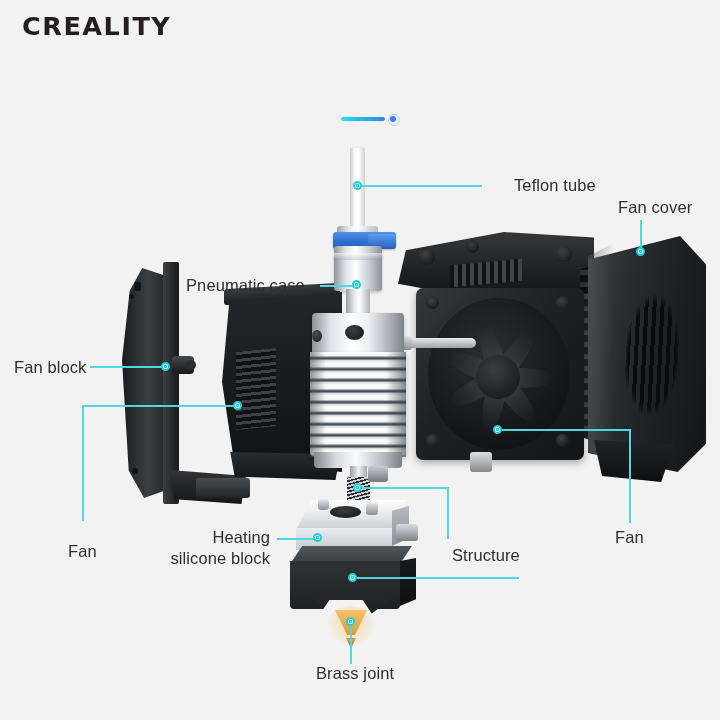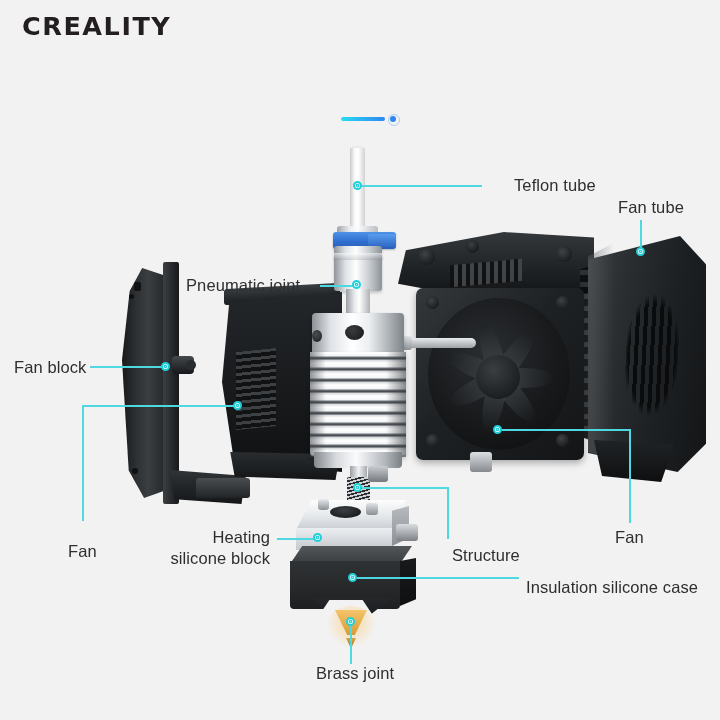--- a/index.html
+++ b/index.html
@@ -361,25 +361,25 @@
   <div class="part" id="sil-notch"></div>
 
   <div class="part" id="noz-glow"></div>
   <div class="part" id="noz"></div>
   <div class="part" id="noz-tip"></div>
 
   <div class="cdot" style="left:353px;top:181px;"></div>
   <div class="cl h" style="left:362px;top:185px;width:120px;"></div>
   <div class="lbl" style="left:514px;top:176px;">Teflon tube</div>
 
-  <div class="lbl" style="left:618px;top:198px;">Fan tube</div>
+  <div class="lbl" style="left:618px;top:198px;">Fan cover</div>
   <div class="cl v" style="left:640px;top:220px;height:30px;"></div>
   <div class="cdot" style="left:636px;top:247px;"></div>
 
-  <div class="lbl" style="left:186px;top:276px;">Pneumatic joint</div>
+  <div class="lbl" style="left:186px;top:276px;">Pneumatic case</div>
   <div class="cl h" style="left:320px;top:285px;width:35px;"></div>
   <div class="cdot" style="left:352px;top:280px;"></div>
 
   <div class="lbl" style="left:14px;top:358px;">Fan block</div>
   <div class="cl h" style="left:90px;top:366px;width:72px;"></div>
   <div class="cdot" style="left:161px;top:362px;"></div>
 
   <div class="cdot" style="left:233px;top:401px;"></div>
   <div class="cl h" style="left:82px;top:405px;width:152px;"></div>
   <div class="cl v" style="left:82px;top:405px;height:116px;"></div>
@@ -397,19 +397,18 @@
   <div class="cl v" style="left:447px;top:487px;height:52px;"></div>
   <div class="lbl" style="left:452px;top:546px;">Structure</div>
 
   <div class="cdot" style="left:493px;top:425px;"></div>
   <div class="cl h" style="left:502px;top:429px;width:128px;"></div>
   <div class="cl v" style="left:629px;top:429px;height:94px;"></div>
   <div class="lbl" style="left:615px;top:528px;">Fan</div>
 
   <div class="cdot" style="left:348px;top:573px;"></div>
   <div class="cl h" style="left:357px;top:577px;width:162px;"></div>
-  <div class="lbl" style="left:526px;top:578px;">Insulation silicone case</div>
 
   <div class="cdot" style="left:346px;top:617px;"></div>
   <div class="cl v" style="left:350px;top:626px;height:38px;"></div>
   <div class="lbl" style="left:316px;top:664px;">Brass joint</div>
 
 </div>
 
 </body></html>

